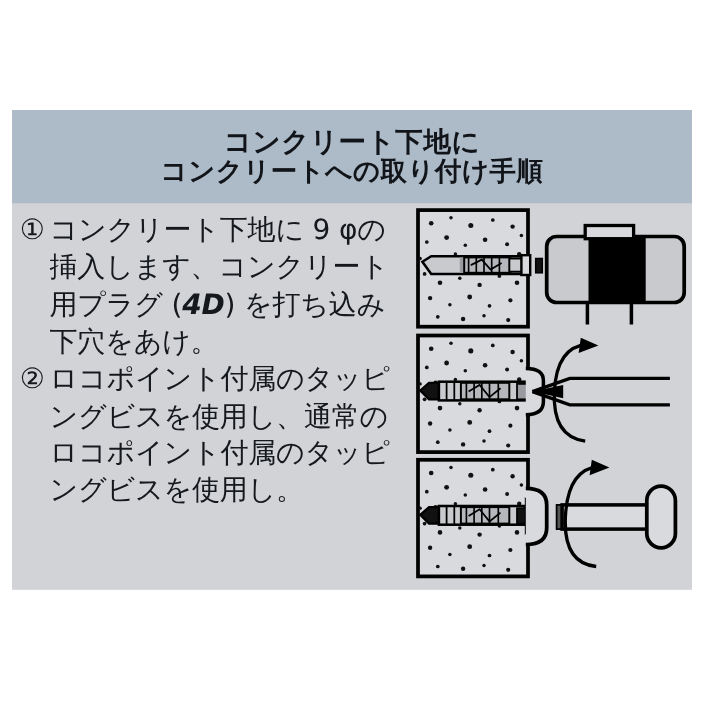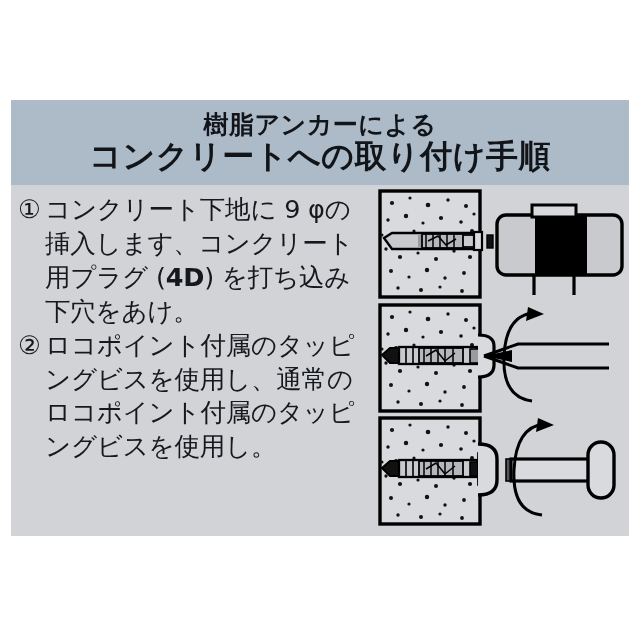--- a/index.html
+++ b/index.html
@@ -47,21 +47,21 @@
     box-sizing: border-box;
   }
   .header-line {
     color: #111418;
     font-weight: bold;
     letter-spacing: 0.5px;
     line-height: 1.12;
     white-space: nowrap;
   }
   #header-line-1 { font-size: 25px; }
-  #header-line-2 { font-size: 32px; }
+  #header-line-2 { font-size: 24px; }
 
   
   #body-area {
     position: absolute;
     left: 0;
     top: 85px;
     width: 618px;
     height: 351px;
     background: #d2d3d7;
   }
@@ -85,20 +85,21 @@
   .step-marker {
     flex: 0 0 auto;
     width: 27px;
   }
   .step-body {
     flex: 1 1 auto;
     text-indent: 0;
   }
   .step-body b {
     font-weight: bold;
+    font-style: italic;
   }
 
   
   #panels {
     position: absolute;
     left: 355px;
     top: 2px;
     width: 263px;
     height: 349px;
   }
@@ -114,21 +115,21 @@
   .panel svg { display: block; }
 </style>
 </head>
 <body>
 
 <div id="stage">
 
   <div id="card">
 
     <div id="header-band">
-      <div class="header-line" id="header-line-1">樹脂アンカーによる</div>
+      <div class="header-line" id="header-line-1">コンクリート下地に</div>
       <div class="header-line" id="header-line-2">コンクリートへの取り付け手順</div>
     </div>
 
     <div id="body-area">
 
       <div id="steps">
 
         <div class="step">
           <span class="step-marker">①</span>
           <span class="step-body"><span>コンクリート下地に 9 φの</span><span>挿入します、コンクリート</span><span>用プラグ (<b>4D</b>) を打ち込み</span><span>下穴をあけ。</span></span>

